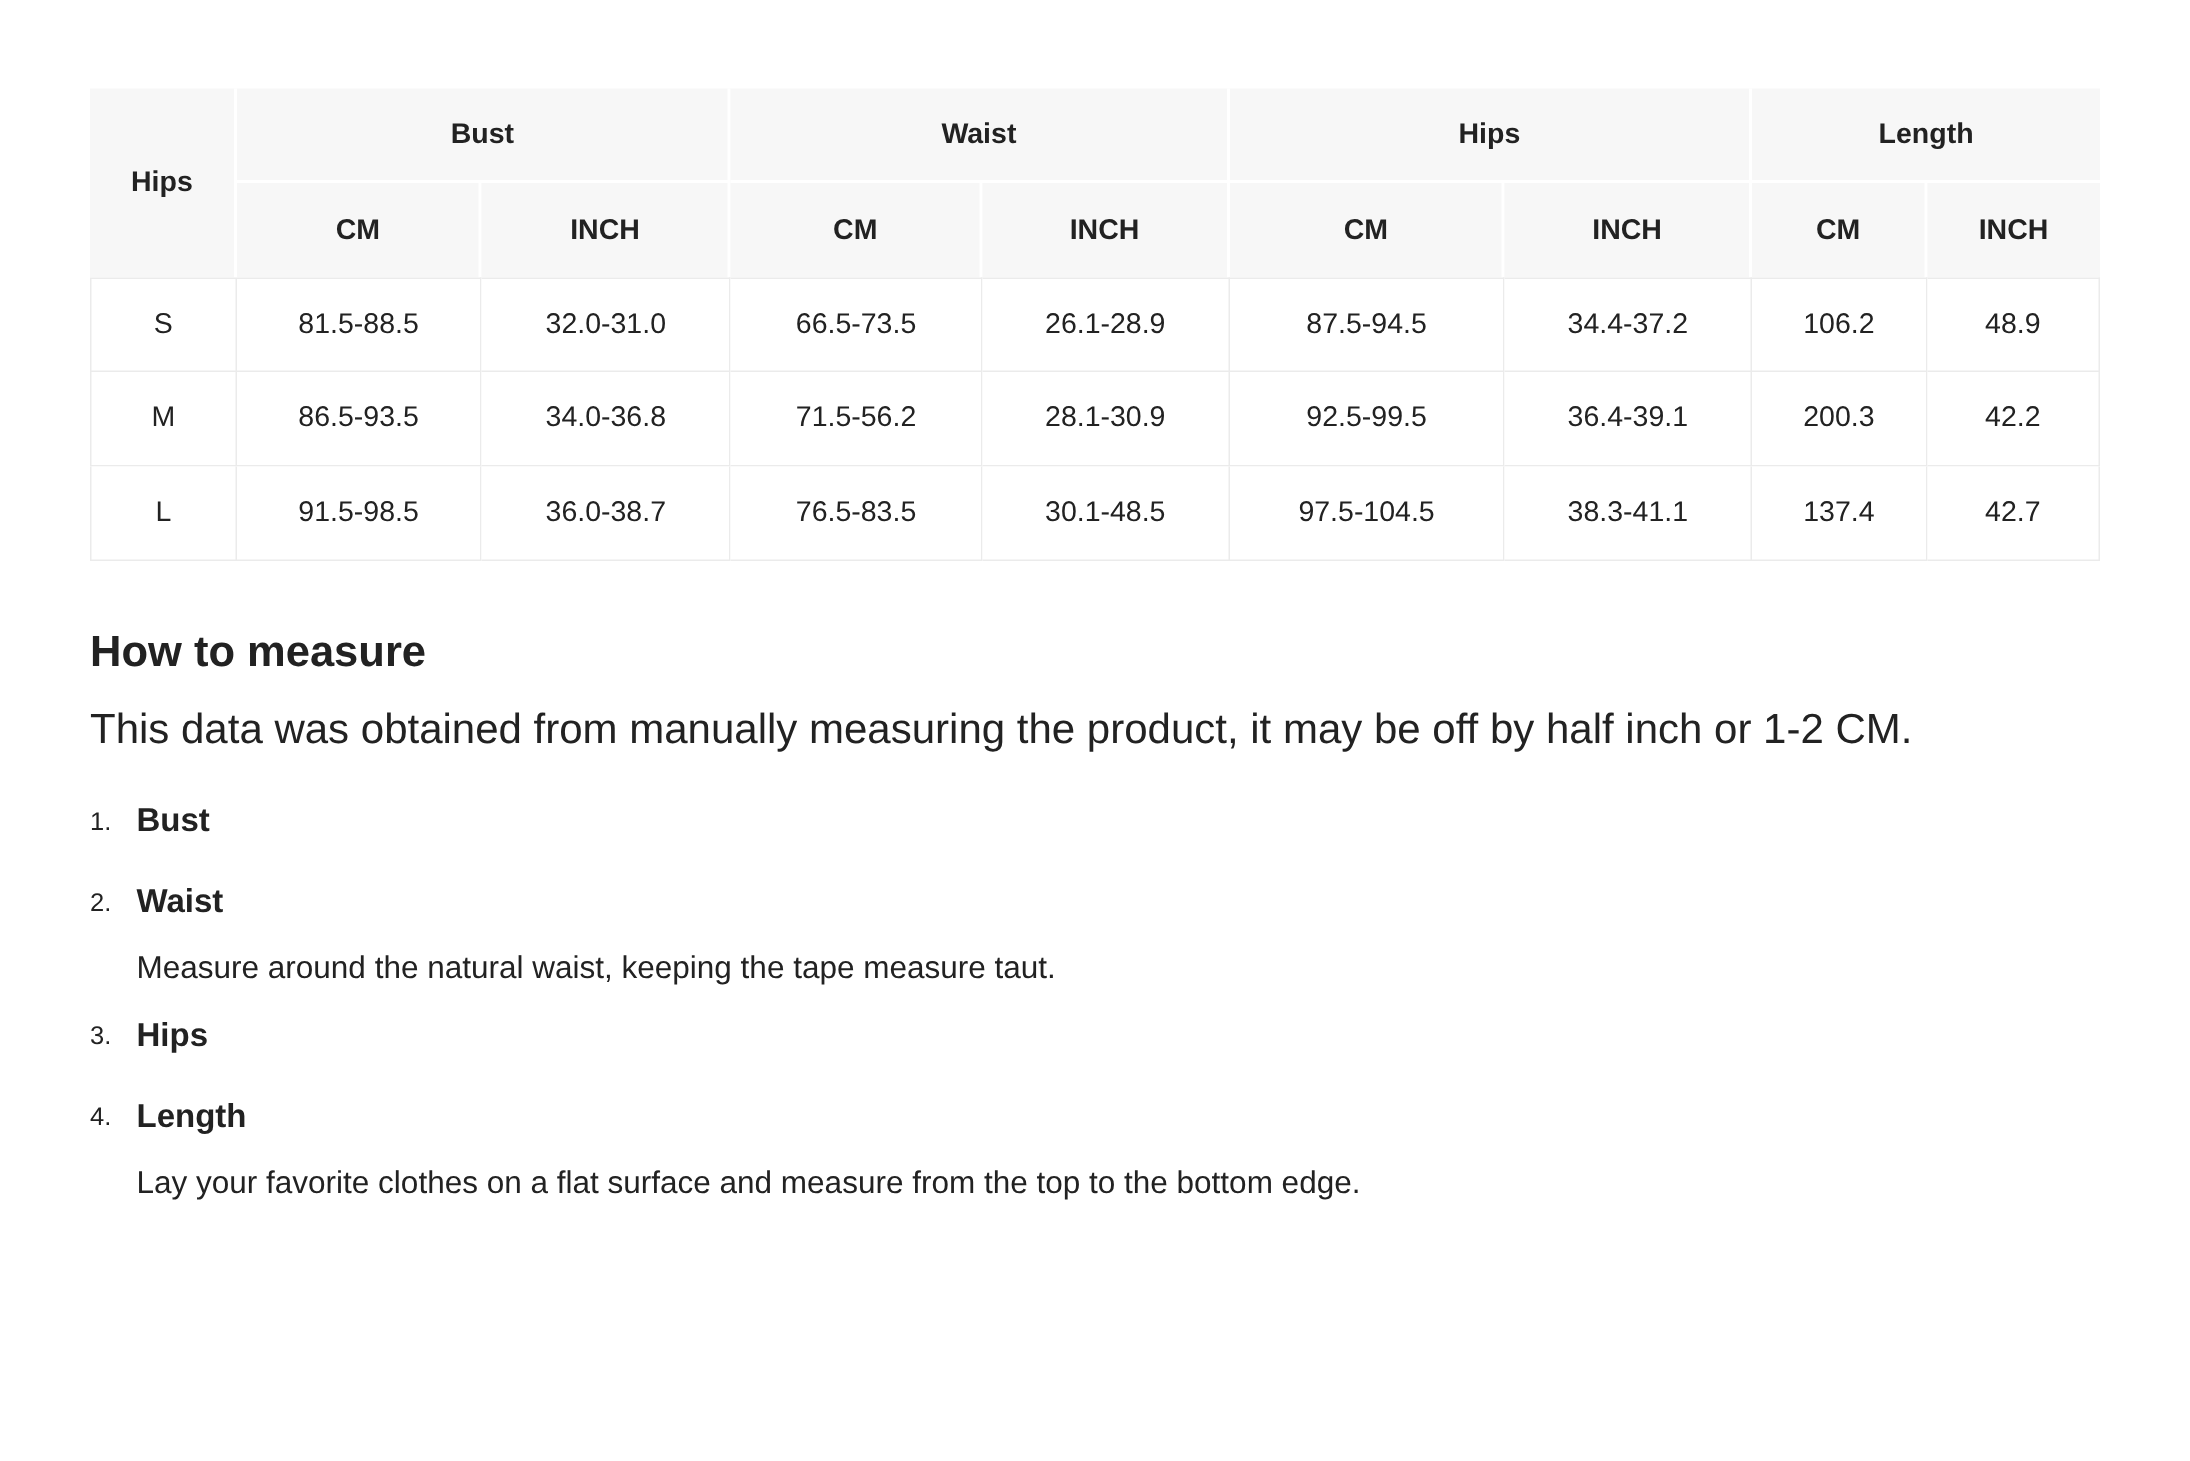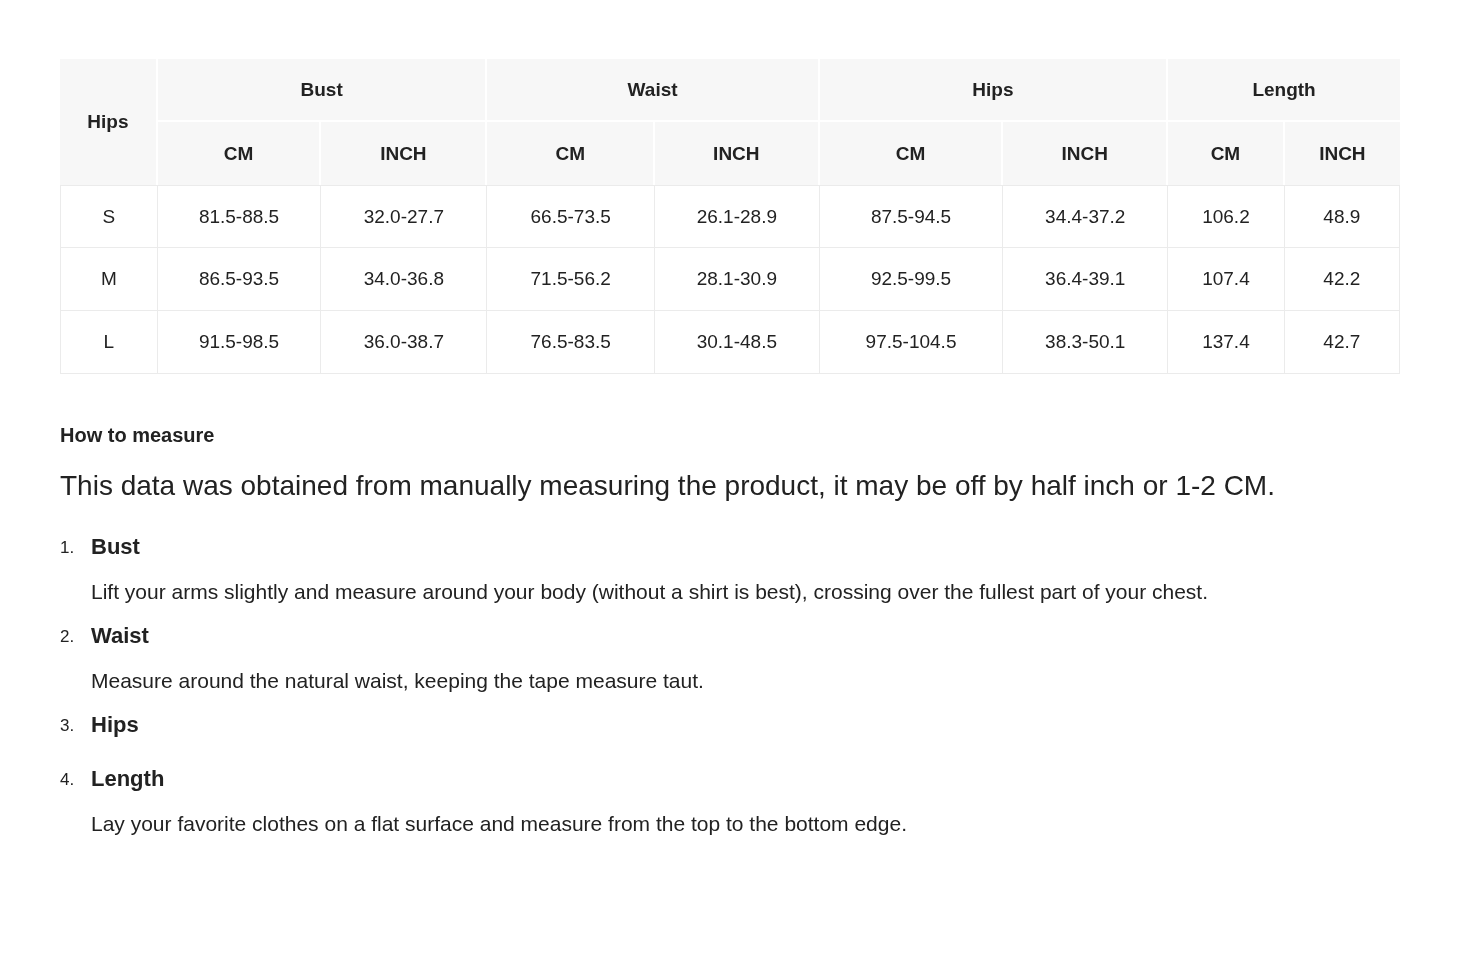--- a/index.html
+++ b/index.html
@@ -42,21 +42,21 @@
     background: #ffffff;
     border-right: 1px solid #ebebeb;
     border-bottom: 1px solid #ebebeb;
   }
   tbody td:first-child { border-left: 1px solid #ebebeb; }
   tbody tr:first-child td { border-top: 1px solid #ebebeb; }
 
   
   .howto { margin-top: 44px; }
   .howto-heading {
-    font-size: 20px;
+    font-size: 29px;
     font-weight: bold;
     line-height: 34px;
     margin-bottom: 16px;
   }
   .howto-intro {
     font-size: 28px;
     line-height: 35px;
     margin-bottom: 26px;
   }
   ol.steps { list-style: none; }
@@ -117,63 +117,62 @@
         <th>CM</th>
         <th>INCH</th>
         <th>CM</th>
         <th>INCH</th>
       </tr>
     </thead>
     <tbody>
       <tr>
         <td>S</td>
         <td>81.5-88.5</td>
-        <td>32.0-27.7</td>
+        <td>32.0-31.0</td>
         <td>66.5-73.5</td>
         <td>26.1-28.9</td>
         <td>87.5-94.5</td>
         <td>34.4-37.2</td>
         <td>106.2</td>
         <td>48.9</td>
       </tr>
       <tr>
         <td>M</td>
         <td>86.5-93.5</td>
         <td>34.0-36.8</td>
         <td>71.5-56.2</td>
         <td>28.1-30.9</td>
         <td>92.5-99.5</td>
         <td>36.4-39.1</td>
-        <td>107.4</td>
+        <td>200.3</td>
         <td>42.2</td>
       </tr>
       <tr>
         <td>L</td>
         <td>91.5-98.5</td>
         <td>36.0-38.7</td>
         <td>76.5-83.5</td>
         <td>30.1-48.5</td>
         <td>97.5-104.5</td>
-        <td>38.3-50.1</td>
+        <td>38.3-41.1</td>
         <td>137.4</td>
         <td>42.7</td>
       </tr>
     </tbody>
   </table>
 
   <div class="howto">
     <h2 class="howto-heading">How to measure</h2>
     <p class="howto-intro">This data was obtained from manually measuring the product, it may be off by half inch or 1-2 CM.</p>
 
     <ol class="steps">
       <li class="step">
         <span class="step-number">1.</span>
         <div class="step-body">
           <div class="step-title">Bust</div>
-          <div class="step-desc">Lift your arms slightly and measure around your body (without a shirt is best), crossing over the fullest part of your chest.</div>
         </div>
       </li>
       <li class="step">
         <span class="step-number">2.</span>
         <div class="step-body">
           <div class="step-title">Waist</div>
           <div class="step-desc">Measure around the natural waist, keeping the tape measure taut.</div>
         </div>
       </li>
       <li class="step">

